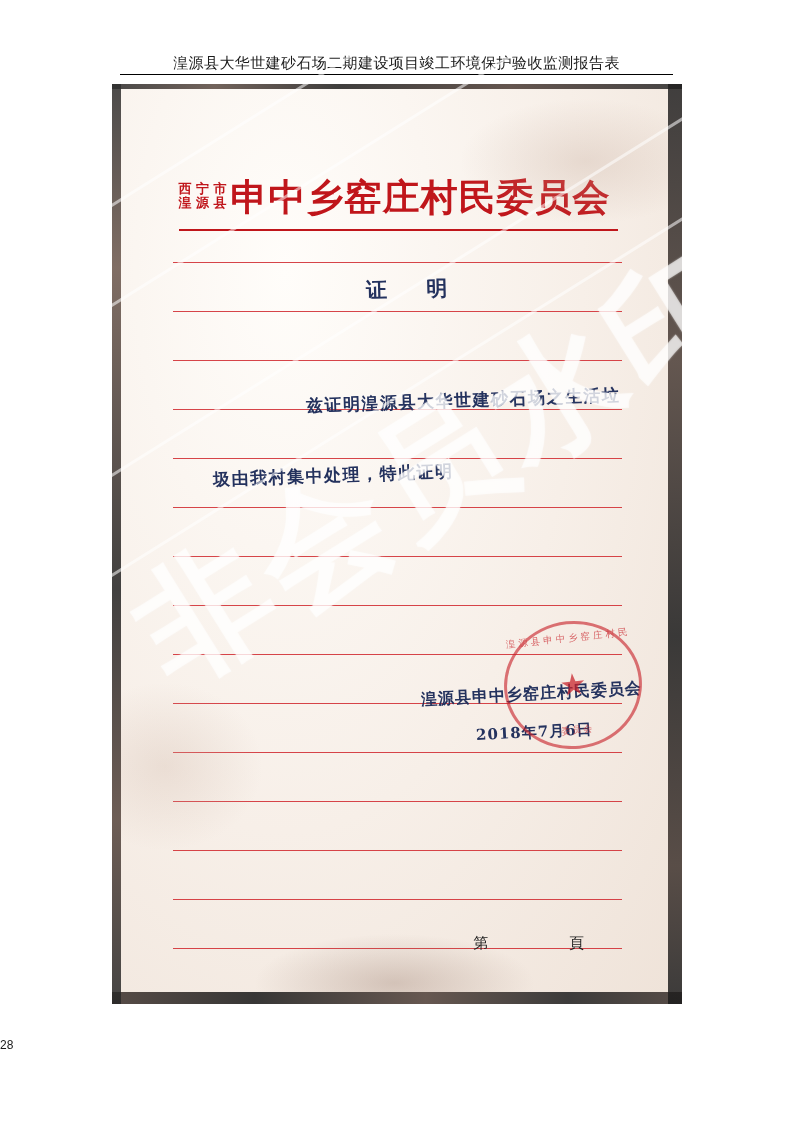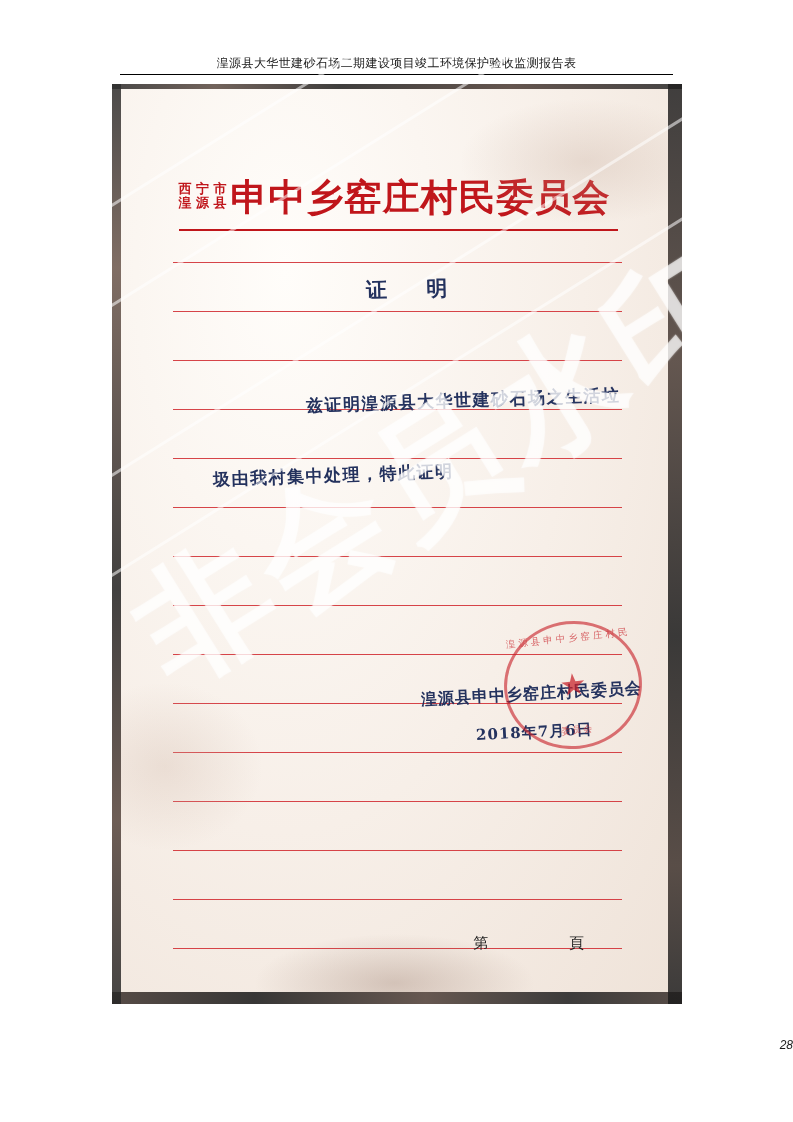--- a/index.html
+++ b/index.html
@@ -17,43 +17,42 @@
 
   
   #doc-header {
     position: absolute;
     left: 120px;
     top: 55px;
     width: 553px;
     text-align: center;
   }
   #doc-header .header-text {
-    font-size: 12px;
+    font-size: 15px;
     color: #1a1a1a;
     letter-spacing: 0.4px;
     font-family: "Liberation Sans", sans-serif;
     line-height: 16px;
     white-space: nowrap;
   }
   #doc-header .header-rule {
     margin-top: 3px;
     border-bottom: 1.2px solid #000;
     width: 100%;
   }
 
   
   #page-number {
     position: absolute;
     left: 0;
     top: 1038px;
     width: 793px;
-    text-align: right;
+    text-align: left;
     font-size: 12px;
     color: #1a1a1a;
-    font-style: italic;
   }
 
   
   #scan-photo {
     position: absolute;
     left: 112px;
     top: 84px;
     width: 570px;
     height: 920px;
     background: #f6eee8;

